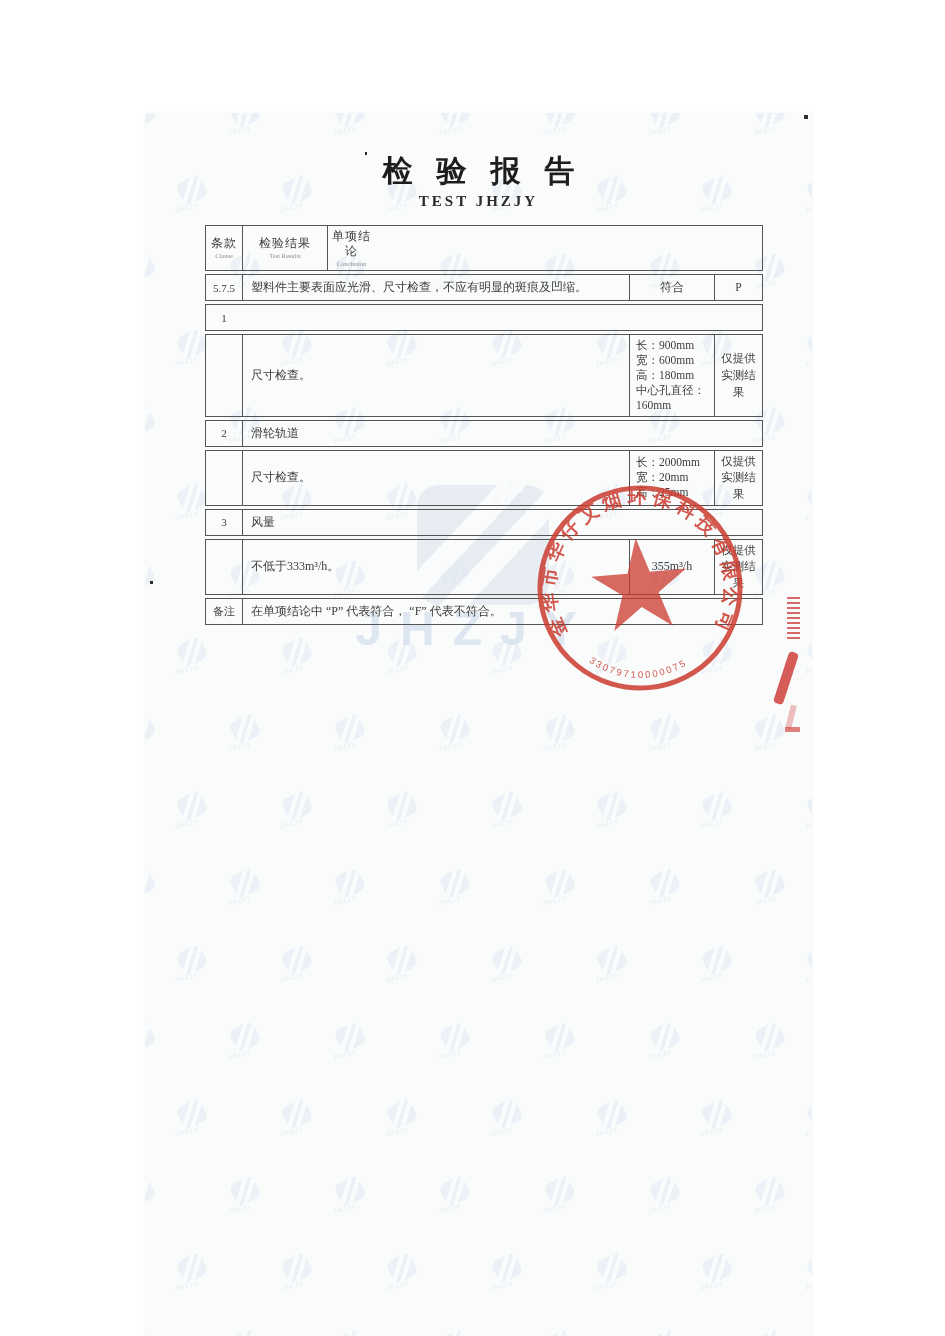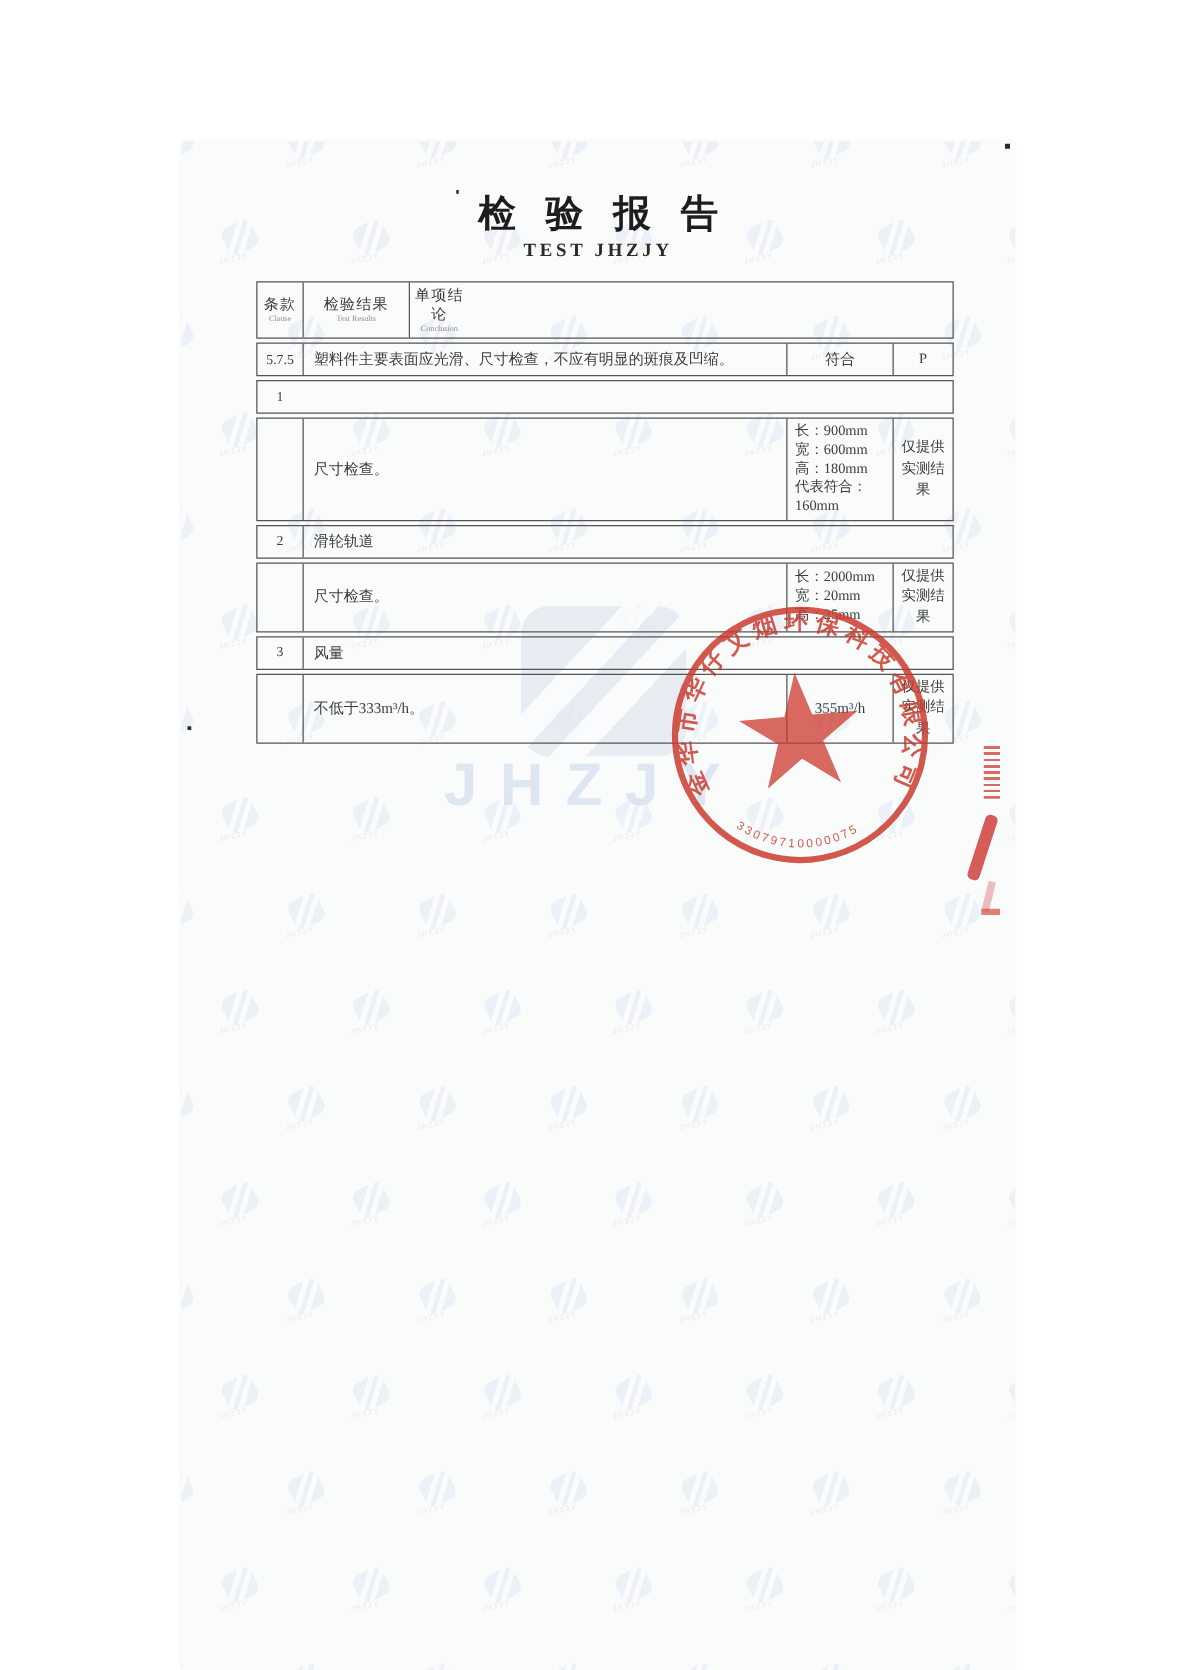--- a/index.html
+++ b/index.html
@@ -593,21 +593,21 @@
     <div class="trow h-s">
       <div class="cell c1">1</div>
     </div>
 
     <div class="trow h-l1">
       <div class="cell c1"></div>
       <div class="cell c2">尺寸检查。</div>
       <div class="cell c3 left">长：900mm
 宽：600mm
 高：180mm
-代表符合：
+中心孔直径：
 160mm</div>
       <div class="cell c4">仅提供实测结果</div>
     </div>
 
     <div class="trow h-s">
       <div class="cell c1">2</div>
       <div class="cell c2">滑轮轨道</div>
     </div>
 
     <div class="trow h-l2">
@@ -624,20 +624,24 @@
       <div class="cell c2">风量</div>
     </div>
 
     <div class="trow h-m">
       <div class="cell c1"></div>
       <div class="cell c2">不低于333m³/h。</div>
       <div class="cell c3">355m³/h</div>
       <div class="cell c4">仅提供实测结果</div>
     </div>
 
+    <div class="trow h-s">
+      <div class="cell c1">备注</div>
+      <div class="cell c2">在单项结论中 “P” 代表符合， “F” 代表不符合。</div>
+    </div>
 
   </div>
 
   <svg class="stamp" viewBox="0 0 214 214">
     <circle cx="107" cy="107" r="100" fill="none" stroke="#cb3a2e" stroke-width="5"></circle>
     <polygon fill="#cb3a2e" fill-opacity="0.9" points="107,57 118.2,91.6 154.6,91.6 125.1,112.9 136.4,147.5 107,126 77.6,147.5 88.9,112.9 59.4,91.6 95.8,91.6"></polygon>
     <defs>
       <path id="sealArcTop" d="M 33,149 A 85,85 0 1 1 181,149" fill="none"></path>
       <path id="sealArcBottom" d="M 48,175 A 90,90 0 0 0 166,175" fill="none"></path>
     </defs>

